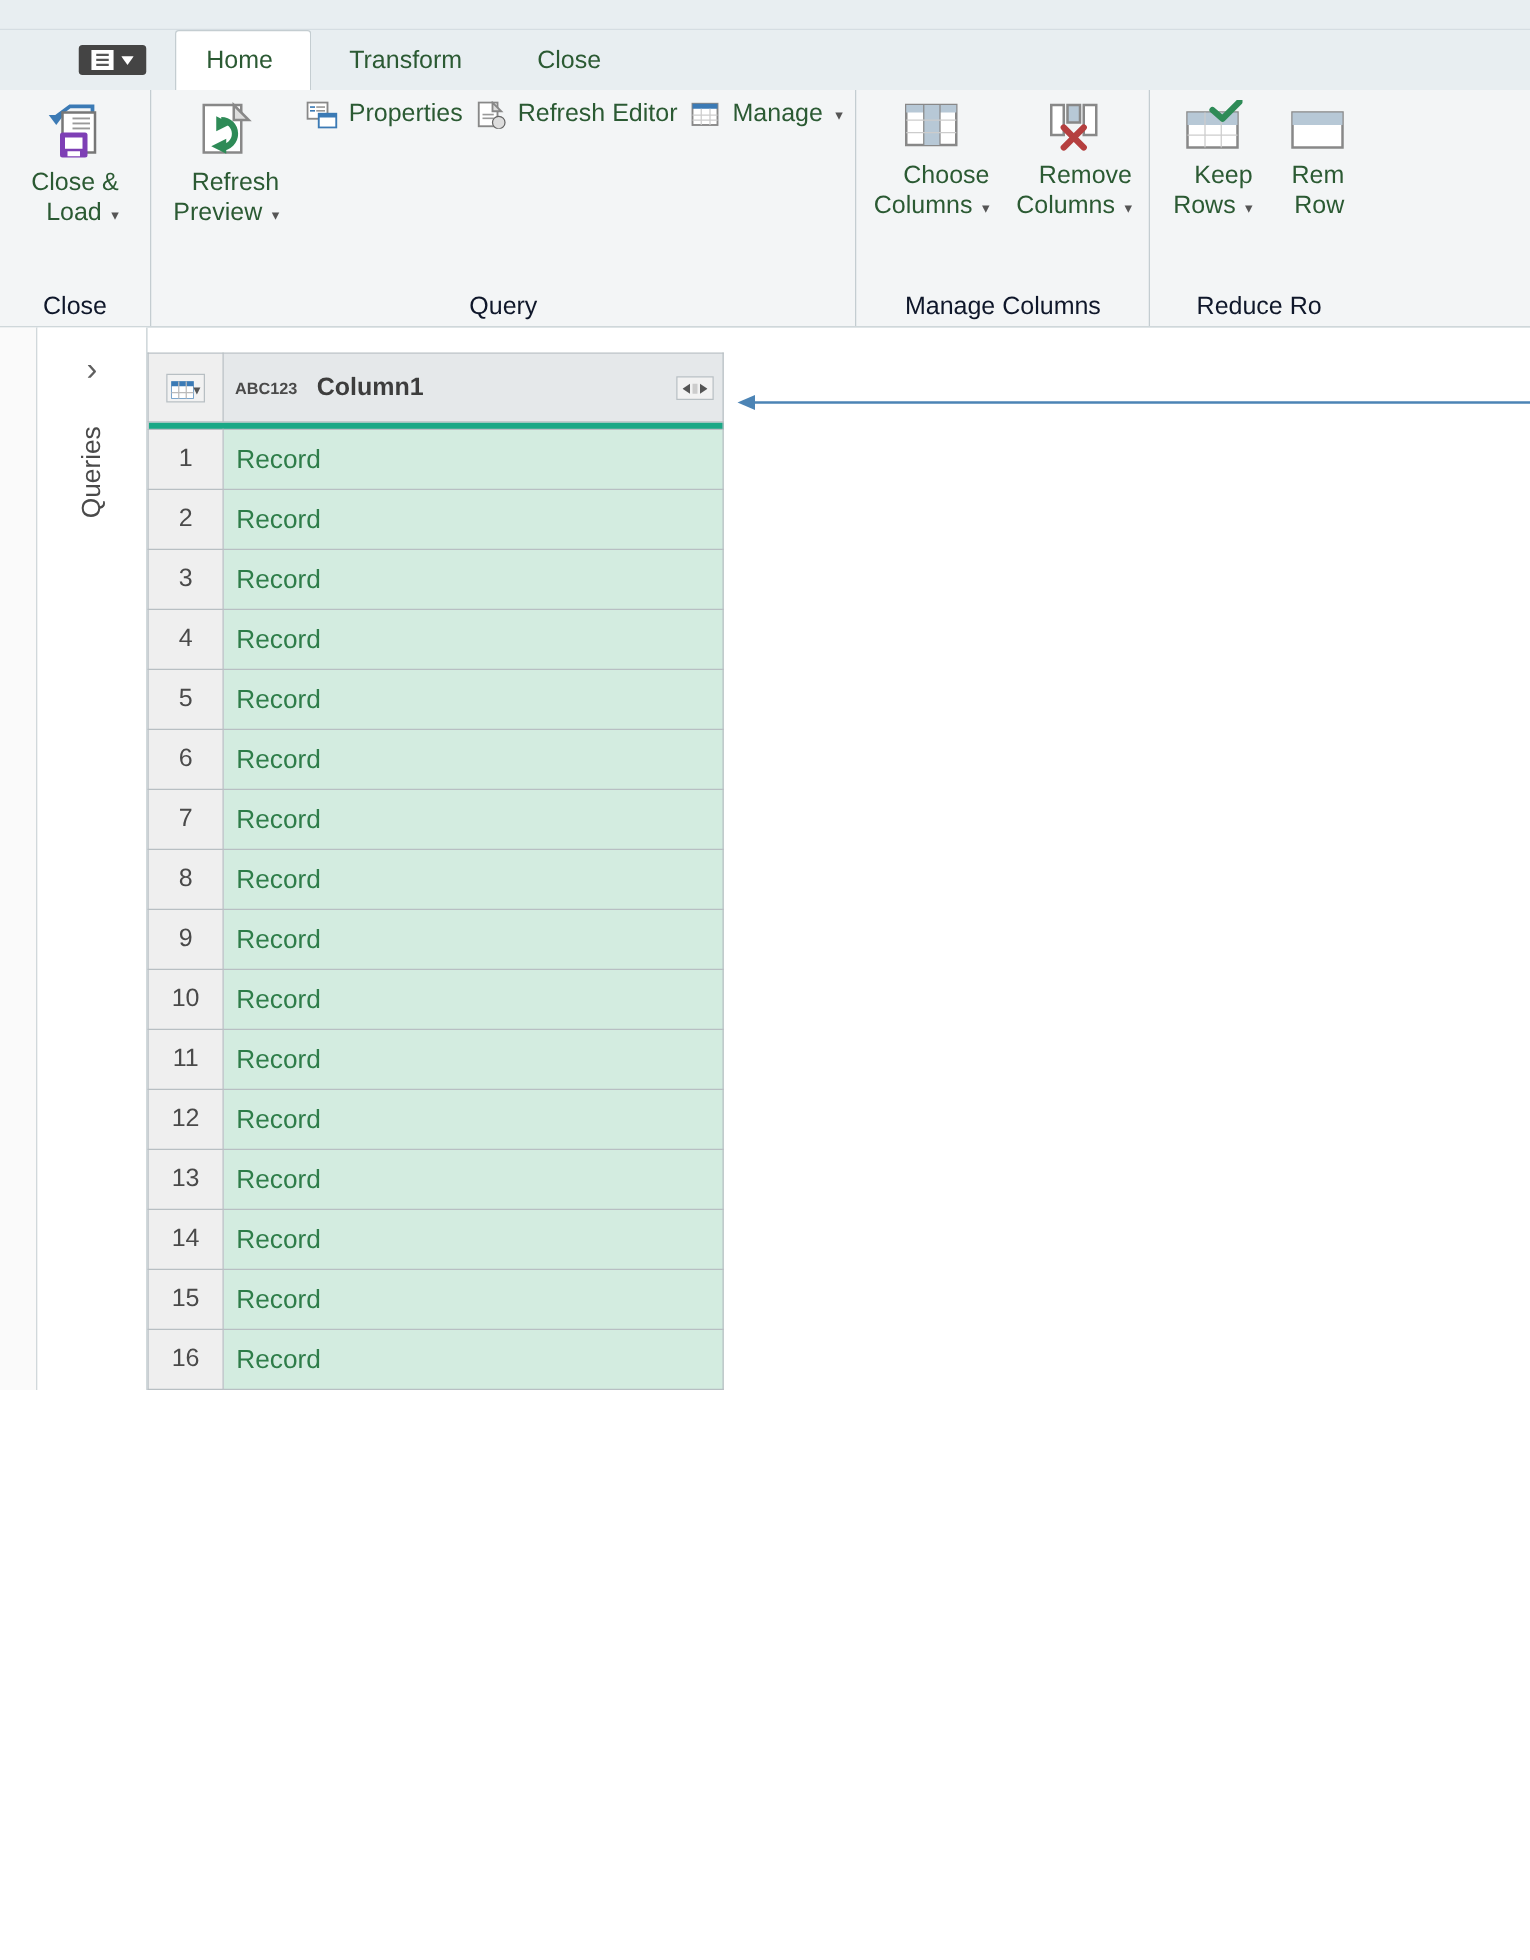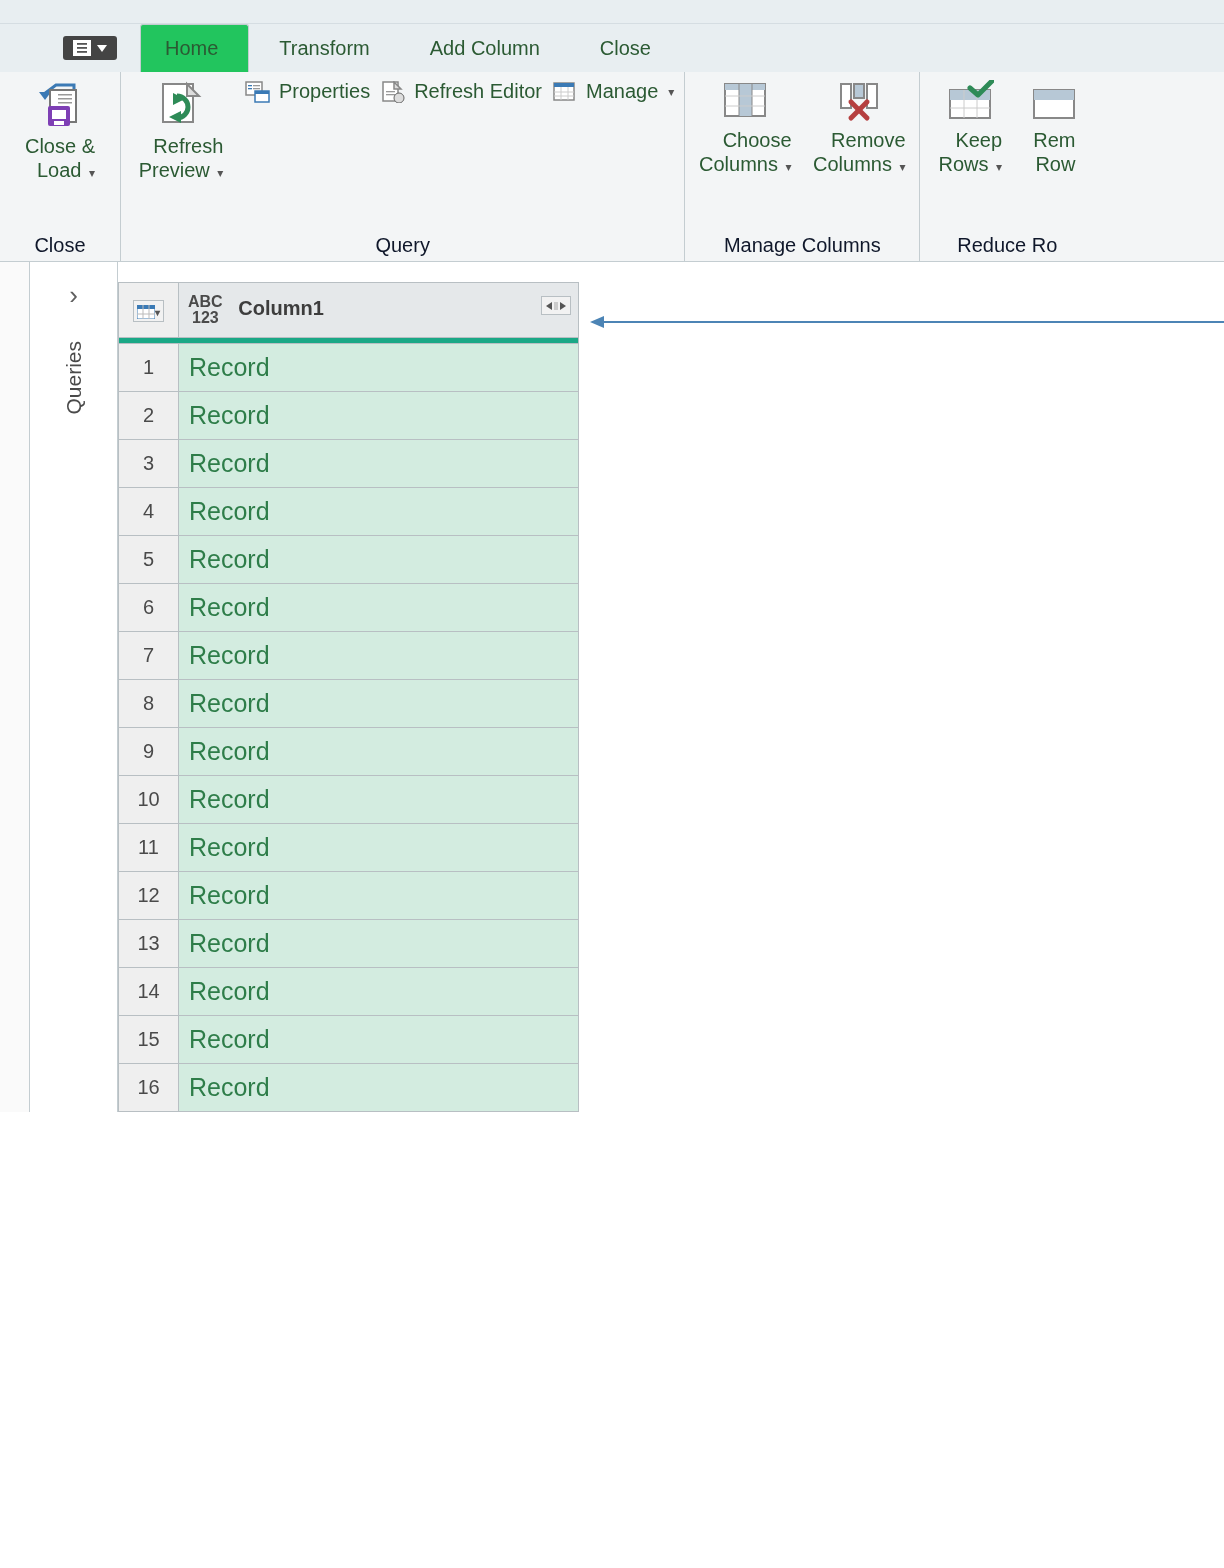--- a/index.html
+++ b/index.html
@@ -39,21 +39,21 @@
     gap:6px;
   }
   .tab {
     padding: 0 30px;
     display: flex;
     align-items: center;
     color: #2b5a33;
     cursor: default;
   }
   .tab.active {
-    background: #22c55e;
+    background: #ffffff;
     border: 1px solid #c4cdd1;
     border-bottom: none;
     border-top-left-radius: 3px;
     border-top-right-radius: 3px;
     color: #2b5a33;
     padding-left: 24px;
   }
   .ribbon {
     background: #f3f5f6;
     border-bottom: 1px solid #c4cdd1;
@@ -130,23 +130,23 @@
     background:#e5e8ea;
     border:1px solid #b8bfc3;
     height:55px;
     font-weight:600;
     color:#3d3d3d;
   }
   .rownum-col{ width:60px; text-align:center; background:#efefef !important; color:#4a4a4a;}
   .dat-col{ width:400px;}
   .type-chip{
     display:inline-flex;
-    flex-direction:column;
+    flex-direction:row;
     align-items:center;
-    font-size:16px;
+    font-size:13px;
     line-height:1;
     color:#4a4a4a;
     margin:0 10px 0 8px;
     font-weight:600;
     vertical-align:middle;
   }
   .expand-chip{
     float:right;
     margin-right:6px;
     border:1px solid #b8bfc3;
@@ -174,21 +174,21 @@
   .pq-row .rownum{
     background:#efefef;
     text-align:center;
     color:#4a4a4a;
     font-size:20px;
     padding:0;
   }
   .pq-row .val{
     background:#d3ece0;
     color:#2e7d49;
-    font-size:25px;
+    font-size:21px;
   }
   .sel-bar{
     height:6px;
     background:#1aa886;
     padding:0 !important;
     border-top:none !important;
   }
   .arrow-line{
     position:absolute;
     height:2px;
@@ -220,23 +220,20 @@
       <svg width="10" height="10">
           <polygon points="0,2 10,2 5,9" fill="#fff"></polygon>
         </svg>
     </span>
   </div>
   <div class="tab active">
       <span>Home</span>
     </div>
   <div class="tab">
       <span>Transform</span>
-    </div>
-  <div class="tab">
-      <span>Add Column</span>
     </div>
   <div class="tab">
       <span>Close</span>
     </div>
 </div>
 
 <div class="ribbon">
 
   <div class="group">
     <div class="group-inner">

